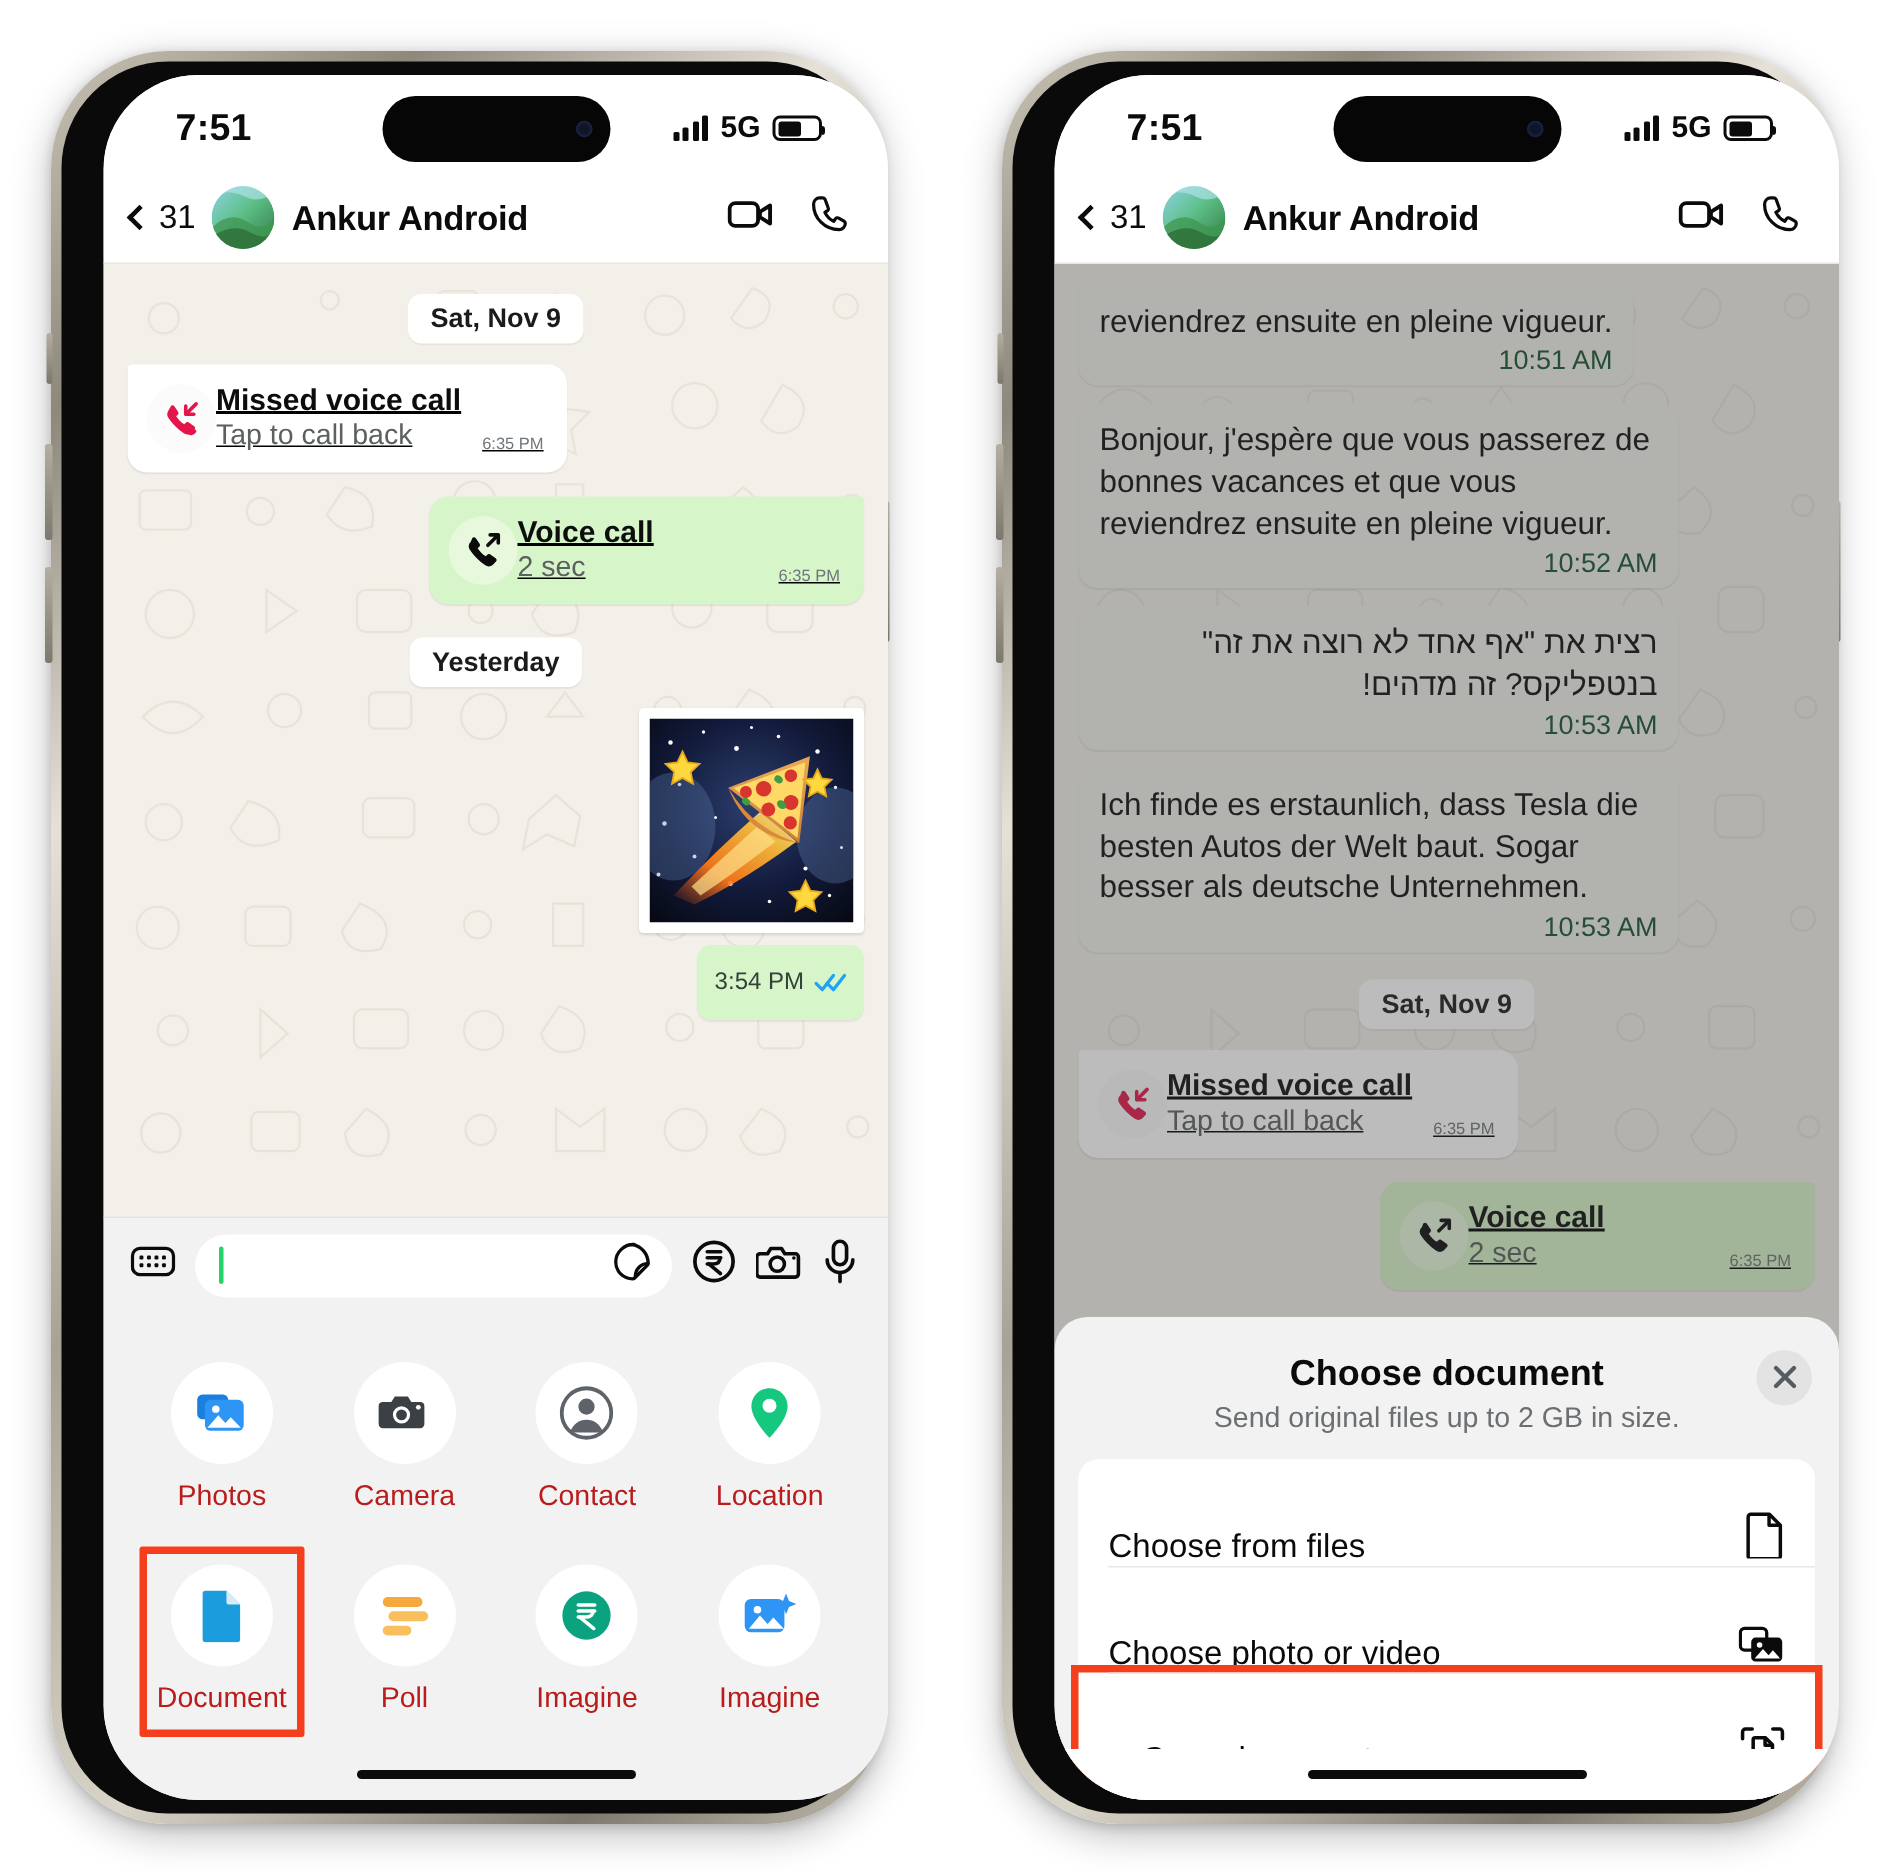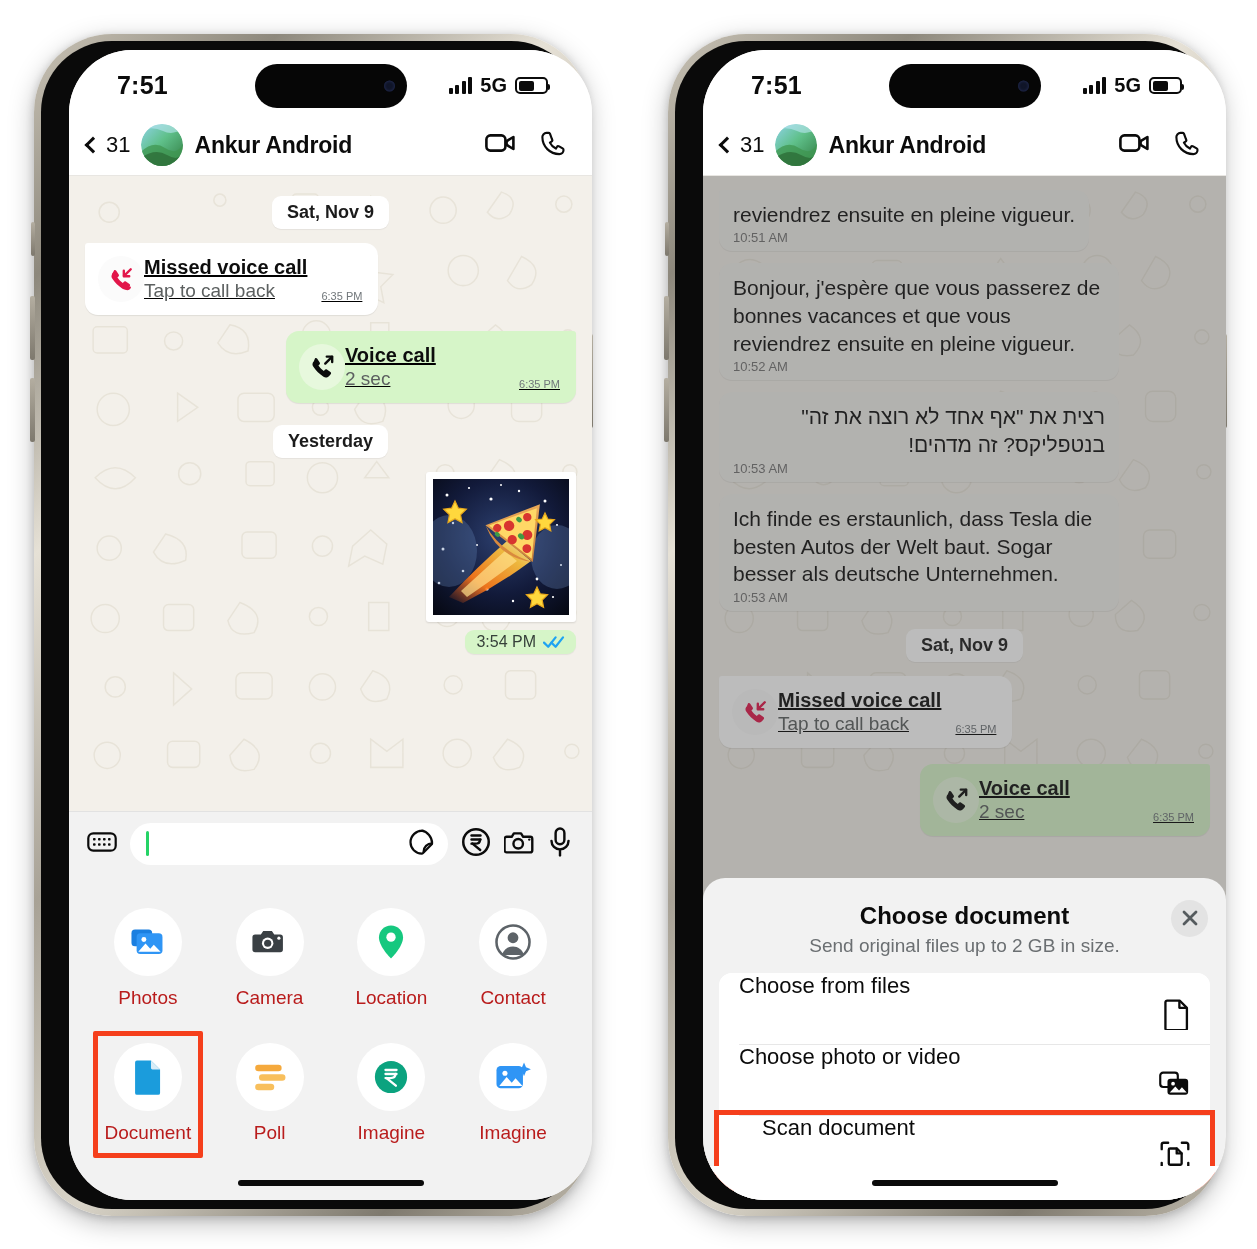--- a/index.html
+++ b/index.html
@@ -223,38 +223,38 @@
   .txt-bubble {
     background: #f0efeb;
     border-radius: 13px;
     padding: 11px 14px 6px;
     max-width: 400px;
     box-shadow: 0 1px 1px rgba(0,0,0,0.07);
   }
   .txt-bubble.first { border-top-left-radius: 3px; }
   .txt-body { font-size: 21px; line-height: 1.32; color: #0d0d0d; }
   .txt-body.rtl { direction: rtl; text-align: right; }
-  .txt-time { font-size: 13px; color: #737373; text-align: left; margin-top: 2px; }
+  .txt-time { font-size: 18px; color: #14532d; text-align: right; margin-top: 2px; }
 
   
   .sticker-row { display: flex; justify-content: flex-end; }
   .sticker {
     width: 150px; height: 150px;
     background: #ffffff;
     padding: 7px;
     border-radius: 3px;
     box-shadow: 0 1px 2px rgba(0,0,0,0.12);
   }
   .sticker-meta {
     display: flex; justify-content: flex-end; margin-top: 8px;
   }
   .sticker-pill {
     background: #d6f5c8;
     border-radius: 9px;
-    padding: 3px 11px;
+    padding: 16px 11px;
     display: flex; align-items: center; gap: 7px;
     font-size: 16px; color: #36403a;
     box-shadow: 0 1px 1px rgba(0,0,0,0.06);
   }
   .ticks { display: flex; }
 
   
   .input-bar {
     flex: 0 0 auto;
     background: #f2f2f2;
@@ -345,25 +345,24 @@
   }
   .sheet-list {
     background: #ffffff;
     border-radius: 13px;
     overflow: visible;
   }
   .sheet-row {
     position: relative;
     height: 71px;
     display: flex;
-    align-items: flex-start;
+    align-items: flex-end;
     padding: 0 20px;
     cursor: pointer;
     background: #ffffff;
-    flex-direction: column;
   }
   .sheet-row:first-child { border-radius: 13px 13px 0 0; }
   .sheet-row:last-child  { border-radius: 0 0 13px 13px; padding-left: 43px; }
   .sheet-row + .sheet-row::before {
     content: "";
     position: absolute;
     left: 20px; right: 0; top: 0;
     height: 1px; background: #e7e7e7;
   }
   .sheet-row-label { font-size: 22px; color: #0b0b0b; }
@@ -733,37 +732,37 @@
                   <circle cx="14.8" cy="15.2" r="5.4" fill="#ffffff"></circle>
                   <circle cx="14.8" cy="15.2" r="3.4" fill="#3a4044"></circle>
                   <circle cx="25.4" cy="10.4" r="1.5" fill="#ffffff"></circle>
                 </svg>
               </div>
               <span class="attach-label">Camera</span>
             </div>
 
             <div class="attach-item">
               <div class="attach-circle">
-                <svg width="28" height="36" viewBox="0 0 26 34" fill="none">
-                  <path d="M13 1.4 C6.7 1.4 1.6 6.5 1.6 12.8 C1.6 21.4 13 32.6 13 32.6 S24.4 21.4 24.4 12.8 C24.4 6.5 19.3 1.4 13 1.4z" fill="#16c87f"></path>
-                  <circle cx="13" cy="12.4" r="4.4" fill="#ffffff"></circle>
-                </svg>
-              </div>
-              <span class="attach-label">Location</span>
-            </div>
-
-            <div class="attach-item">
-              <div class="attach-circle">
                 <svg width="36" height="36" viewBox="0 0 34 34" fill="none">
                   <circle cx="17" cy="17" r="15.6" stroke="#5d6368" stroke-width="2.4" fill="none"></circle>
                   <circle cx="17" cy="13" r="5.1" fill="#5d6368"></circle>
                   <path d="M6.6 29.2 C8.4 24 12.3 21.2 17 21.2 s8.6 2.8 10.4 8" fill="#5d6368"></path>
                 </svg>
               </div>
               <span class="attach-label">Contact</span>
+            </div>
+
+            <div class="attach-item">
+              <div class="attach-circle">
+                <svg width="28" height="36" viewBox="0 0 26 34" fill="none">
+                  <path d="M13 1.4 C6.7 1.4 1.6 6.5 1.6 12.8 C1.6 21.4 13 32.6 13 32.6 S24.4 21.4 24.4 12.8 C24.4 6.5 19.3 1.4 13 1.4z" fill="#16c87f"></path>
+                  <circle cx="13" cy="12.4" r="4.4" fill="#ffffff"></circle>
+                </svg>
+              </div>
+              <span class="attach-label">Location</span>
             </div>
 
             <div class="attach-item marked">
               <div class="attach-circle">
                 <svg width="30" height="36" viewBox="0 0 28 34" fill="none">
                   <path d="M3.6 1.4 h13.2 L25.4 10 v22 a1.8 1.8 0 0 1 -1.8 1.8 H3.6 A1.8 1.8 0 0 1 1.8 32 V3.2 A1.8 1.8 0 0 1 3.6 1.4z" fill="#1b9cdc"></path>
                   <path d="M16.8 1.4 L25.4 10 h-7.2 a1.4 1.4 0 0 1 -1.4-1.4z" fill="#d8ecf7"></path>
                 </svg>
               </div>
               <span class="attach-label">Document</span>

